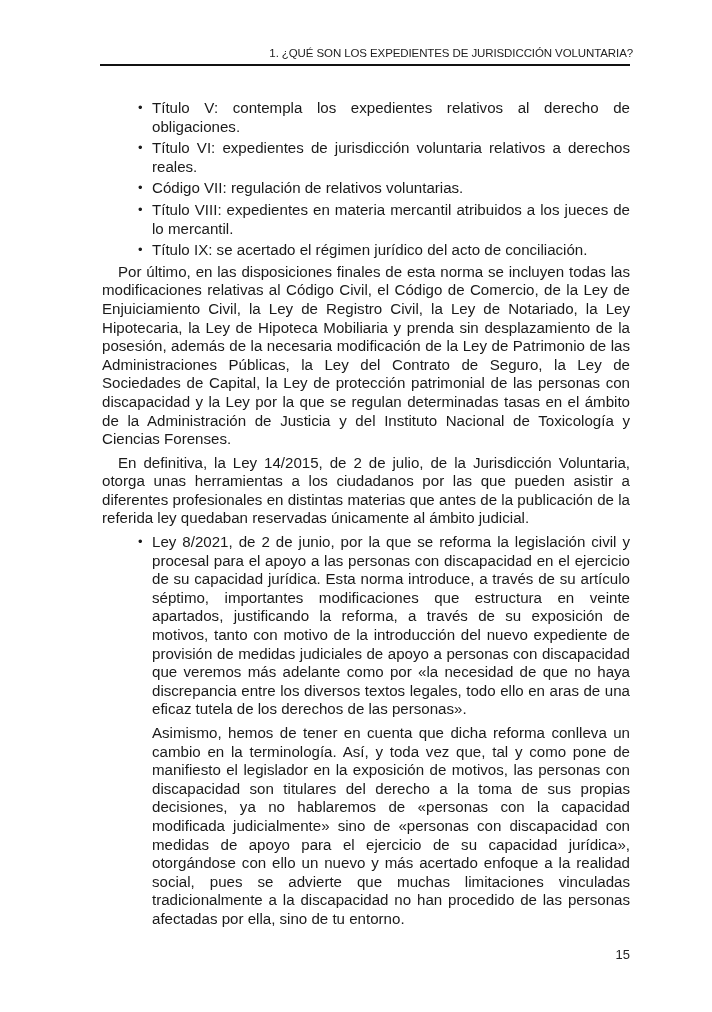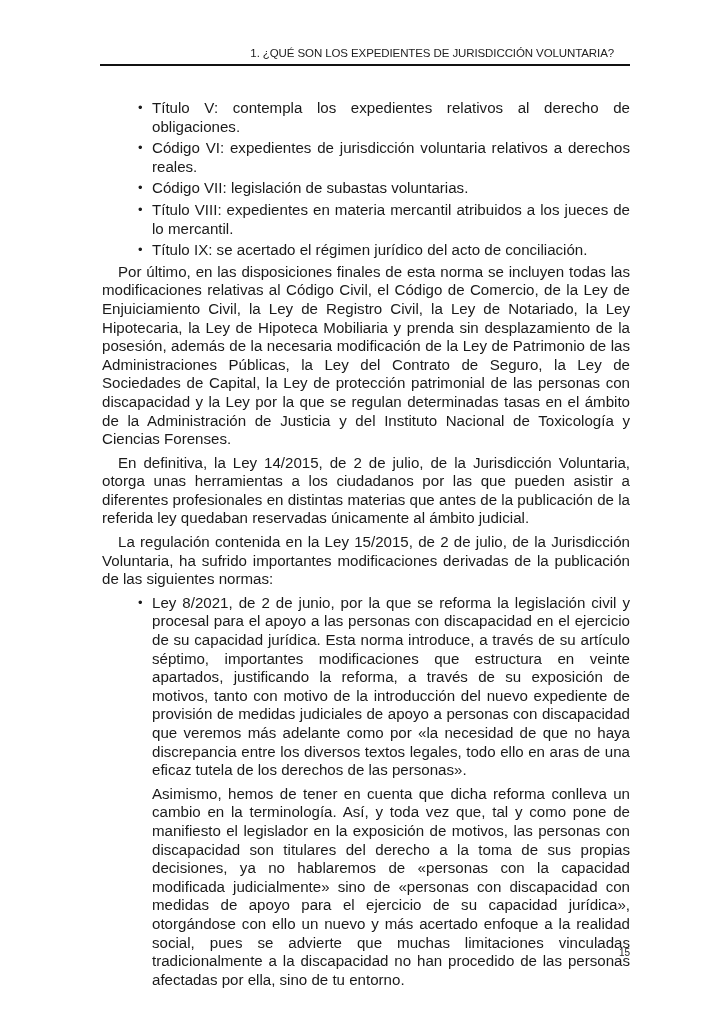--- a/index.html
+++ b/index.html
@@ -10,21 +10,21 @@
     body {
       width: 712px;
       height: 1012px;
       position: relative;
       overflow: hidden;
       font-family: "Liberation Sans", sans-serif;
       color: #1a1a1a;
     }
     .running-header {
       position: absolute;
-      left: 84px;
+      left: 103px;
       top: 47px;
       width: 530px;
       text-align: right;
       font-size: 11.5px;
       letter-spacing: -0.1px;
       color: #222;
     }
     .header-rule {
       position: absolute;
       left: 100px;
@@ -81,42 +81,41 @@
     }
     .law-list li p.sub {
       text-indent: 0;
     }
     .page-number {
       position: absolute;
       left: 600px;
       top: 947px;
       width: 30px;
       text-align: right;
-      font-size: 10px;
+      font-size: 13px;
       color: #222;
     }
   </style>
 </head>
 <body>
 
 <div class="running-header">1. ¿QUÉ SON LOS EXPEDIENTES DE JURISDICCIÓN VOLUNTARIA?</div>
 <div class="header-rule"></div>
 
 <div class="content">
   <ul class="bullets">
     <li><span class="bullet">•</span><b>Título V</b><span>: contempla los expedientes relativos al derecho de obligaciones.</span></li>
-    <li><span class="bullet">•</span><b>Código VI</b><span>: expedientes de jurisdicción voluntaria relativos a derechos reales.</span></li>
-    <li><span class="bullet">•</span><b>Código VII:</b><span> legislación de subastas voluntarias.</span></li>
+    <li><span class="bullet">•</span><b>Título VI</b><span>: expedientes de jurisdicción voluntaria relativos a derechos reales.</span></li>
+    <li><span class="bullet">•</span><b>Código VII:</b><span> regulación de relativos voluntarias.</span></li>
     <li><span class="bullet">•</span><b>Título VIII</b><span>: expedientes en materia mercantil atribuidos a los jueces de lo mercantil.</span></li>
     <li><span class="bullet">•</span><b>Título IX:</b><span> se acertado el régimen jurídico del acto de conciliación.</span></li>
   </ul>
 
   <p>Por último, en las disposiciones finales de esta norma se incluyen todas las modificaciones relativas al Código Civil, el Código de Comercio, de la Ley de Enjuiciamiento Civil, la Ley de Registro Civil, la Ley de Notariado, la Ley Hipotecaria, la Ley de Hipoteca Mobiliaria y prenda sin desplazamiento de la posesión, además de la necesaria modificación de la Ley de Patrimonio de las Administraciones Públicas, la Ley del Contrato de Seguro, la Ley de Sociedades de Capital, la Ley de protección patrimonial de las personas con discapacidad y la Ley por la que se regulan determinadas tasas en el ámbito de la Administración de Justicia y del Instituto Nacional de Toxicología y Ciencias Forenses.</p>
   <p>En definitiva, la Ley 14/2015, de 2 de julio, de la Jurisdicción Voluntaria, otorga unas herramientas a los ciudadanos por las que pueden asistir a diferentes profesionales en distintas materias que antes de la publicación de la referida ley quedaban reservadas únicamente al ámbito judicial.</p>
-  <p><span>La regulación contenida en la Ley 15/2015, de 2 de julio, de la Jurisdicción Voluntaria, ha sufrido </span><b>importantes modificaciones</b><span> derivadas de la publicación de las siguientes normas:</span></p>
 
   <ul class="law-list">
     <li>
       <span class="bullet">•</span>
       <p class="first"><b>Ley 8/2021, de 2 de junio</b><span>, por la que se reforma la legislación civil y procesal para el apoyo a las personas con discapacidad en el ejercicio de su capacidad jurídica. Esta norma introduce, a través de su artículo séptimo, importantes modificaciones que estructura en veinte apartados, justificando la reforma, a través de su exposición de motivos, tanto con motivo de la introducción del nuevo expediente de provisión de medidas judiciales de apoyo a personas con discapacidad que veremos más adelante como por «la necesidad de que no haya discrepancia entre los diversos textos legales, todo ello en aras de una eficaz tutela de los derechos de las personas».</span></p>
       <p class="sub"><span>Asimismo, hemos de tener en cuenta que dicha reforma conlleva un </span><b>cambio en la terminología</b><span>. Así, y toda vez que, tal y como pone de manifiesto el legislador en la exposición de motivos, </span><b>las personas con discapacidad son titulares del derecho a la toma de sus propias decisiones, ya no hablaremos de «personas con la capacidad modificada judicialmente» sino de «personas con discapacidad con medidas de apoyo para el ejercicio de su capacidad jurídica»</b><span>, otorgándose con ello un nuevo y más acertado enfoque a la realidad social, pues se advierte que muchas limitaciones vinculadas tradicionalmente a la discapacidad no han procedido de las personas afectadas por ella, sino de tu entorno.</span></p>
     </li>
   </ul>
 </div>
 

